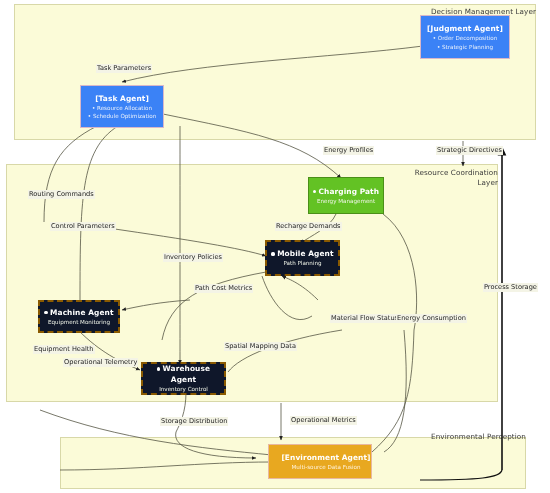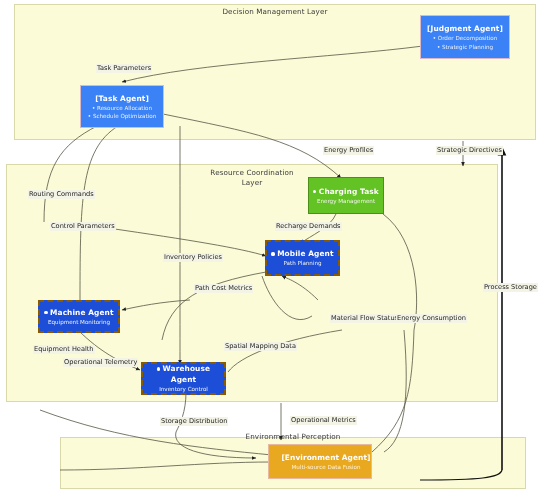--- a/index.html
+++ b/index.html
@@ -1,33 +1,33 @@
 <!DOCTYPE html>
 <html><head>
 <meta charset="utf-8">
 <style>
   html,body{margin:0;padding:0;background:#ffffff;}
   body{width:550px;height:493px;font-family:"DejaVu Sans","Liberation Sans",sans-serif;}
   #stage{position:relative;width:550px;height:493px;overflow:hidden;background:#ffffff;}
   svg#wires{position:absolute;left:0;top:0;width:550px;height:493px;}
 
   .layer{position:absolute;background:#fbfbd8;border:1px solid #d8d8a8;box-sizing:border-box;}
-  .layer-title{position:absolute;left:0;right:0;text-align:center;font-size:7.2px;color:#3a3a3a;
+  .layer-title{position:absolute;left:0;right:0;text-align:right;font-size:7.2px;color:#3a3a3a;
     line-height:10px;letter-spacing:.1px;}
 
   .node{position:absolute;box-sizing:border-box;display:flex;flex-direction:column;
     align-items:center;justify-content:center;text-align:center;}
   .node .t1{font-size:7.4px;font-weight:bold;color:#ffffff;line-height:11px;letter-spacing:.1px;}
   .node .t2{font-size:5.6px;color:#f2f6ea;line-height:9px;}
   .node .t3{font-size:5.6px;color:#eaf1fb;line-height:8.5px;}
 
   .blue{background:#3b82f6;border:1px solid #d9b8c8;}
   .blue .t1{color:#ffffff;}
   .green{background:#63c224;border:1px solid #4a8f18;}
-  .green-dash{background:#1d4ed8;border:2px dashed #8a5a00;}
+  .green-dash{background:#0f172a;border:2px dashed #8a5a00;}
   .orange{background:#e8a820;border:1px solid #e8b8a0;padding-left:12px;}
   .orange .t1{color:#ffffff;}
   .orange .t2{color:#fff3dc;}
 
   .dot{display:inline-block;width:3.2px;height:3.2px;border-radius:50%;
     background:#ffffff;vertical-align:middle;margin-right:2.5px;}
 
   .elabel{position:absolute;font-size:6.6px;color:#242424;background:#f4f4e6;
     padding:0 1px;white-space:nowrap;line-height:9px;}
 </style>
@@ -114,21 +114,21 @@
   </div>
 
   <div class="node blue" style="left:80px;top:85px;width:84px;height:43px;">
     <div class="t1">[Task Agent]</div>
     <div class="t3">• Resource Allocation</div>
     <div class="t3">• Schedule Optimization</div>
   </div>
 
   <div class="node green" style="left:308px;top:177px;width:76px;height:37px;">
     <div class="t1">
-      <span class="dot"></span><span>Charging Task</span>
+      <span class="dot"></span><span>Charging Path</span>
     </div>
     <div class="t2">Energy Management</div>
   </div>
 
   <div class="node green-dash" style="left:265px;top:240px;width:75px;height:36px;">
     <div class="t1">
       <span class="dot"></span><span>Mobile Agent</span>
     </div>
     <div class="t2">Path Planning</div>
   </div>

